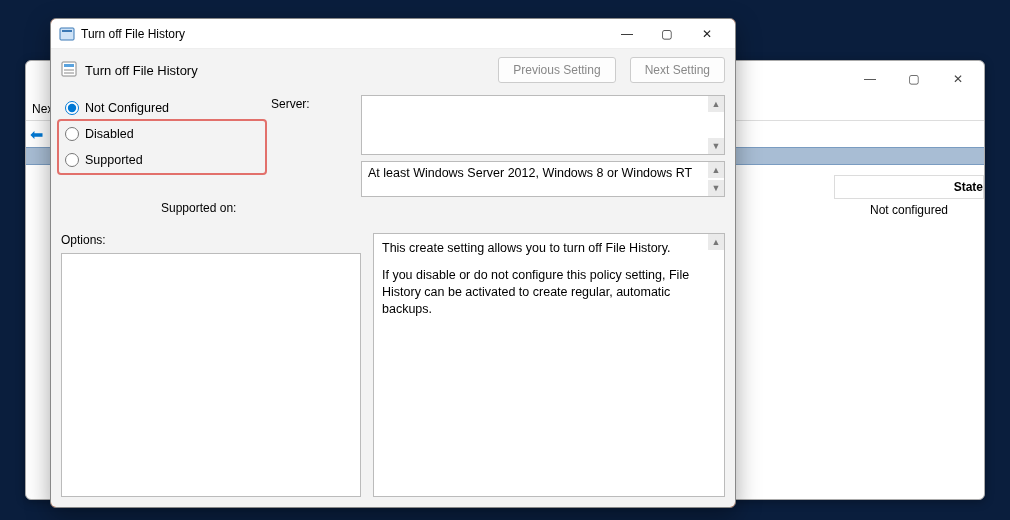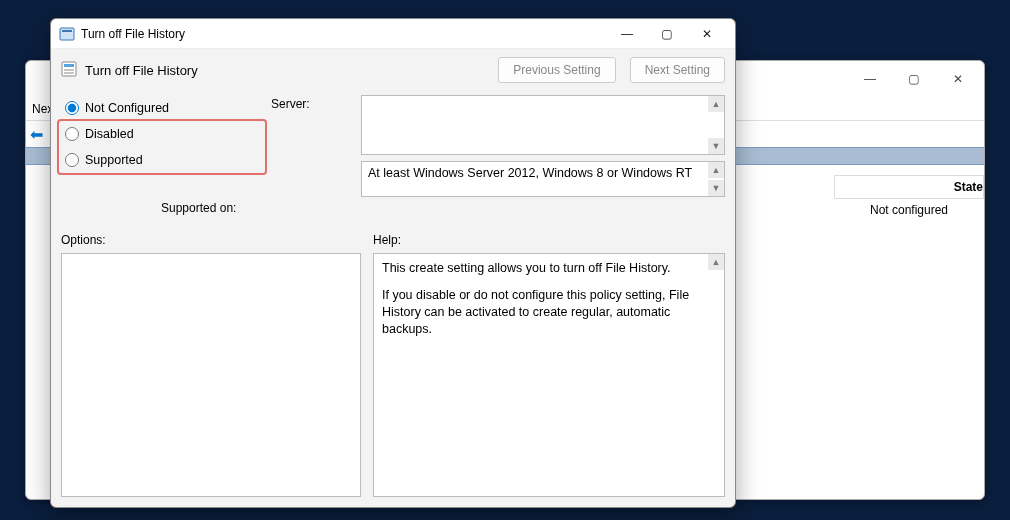--- a/index.html
+++ b/index.html
@@ -293,21 +293,20 @@
         </div>
       </div>
     </div>
 
     <div class="lower-area">
       <div class="panel options">
         <div class="plabel">Options:</div>
         <div class="box"></div>
       </div>
       <div class="panel">
-        <div class="plabel">Help:</div>
         <div class="box">
           <p>This create setting allows you to turn off File History.</p>
           <p>If you disable or do not configure this policy setting, File History can be activated to create regular, automatic backups.</p>
           <div class="scroll-arrow top">▲</div>
         </div>
       </div>
     </div>
   </div>
 </div>
 

